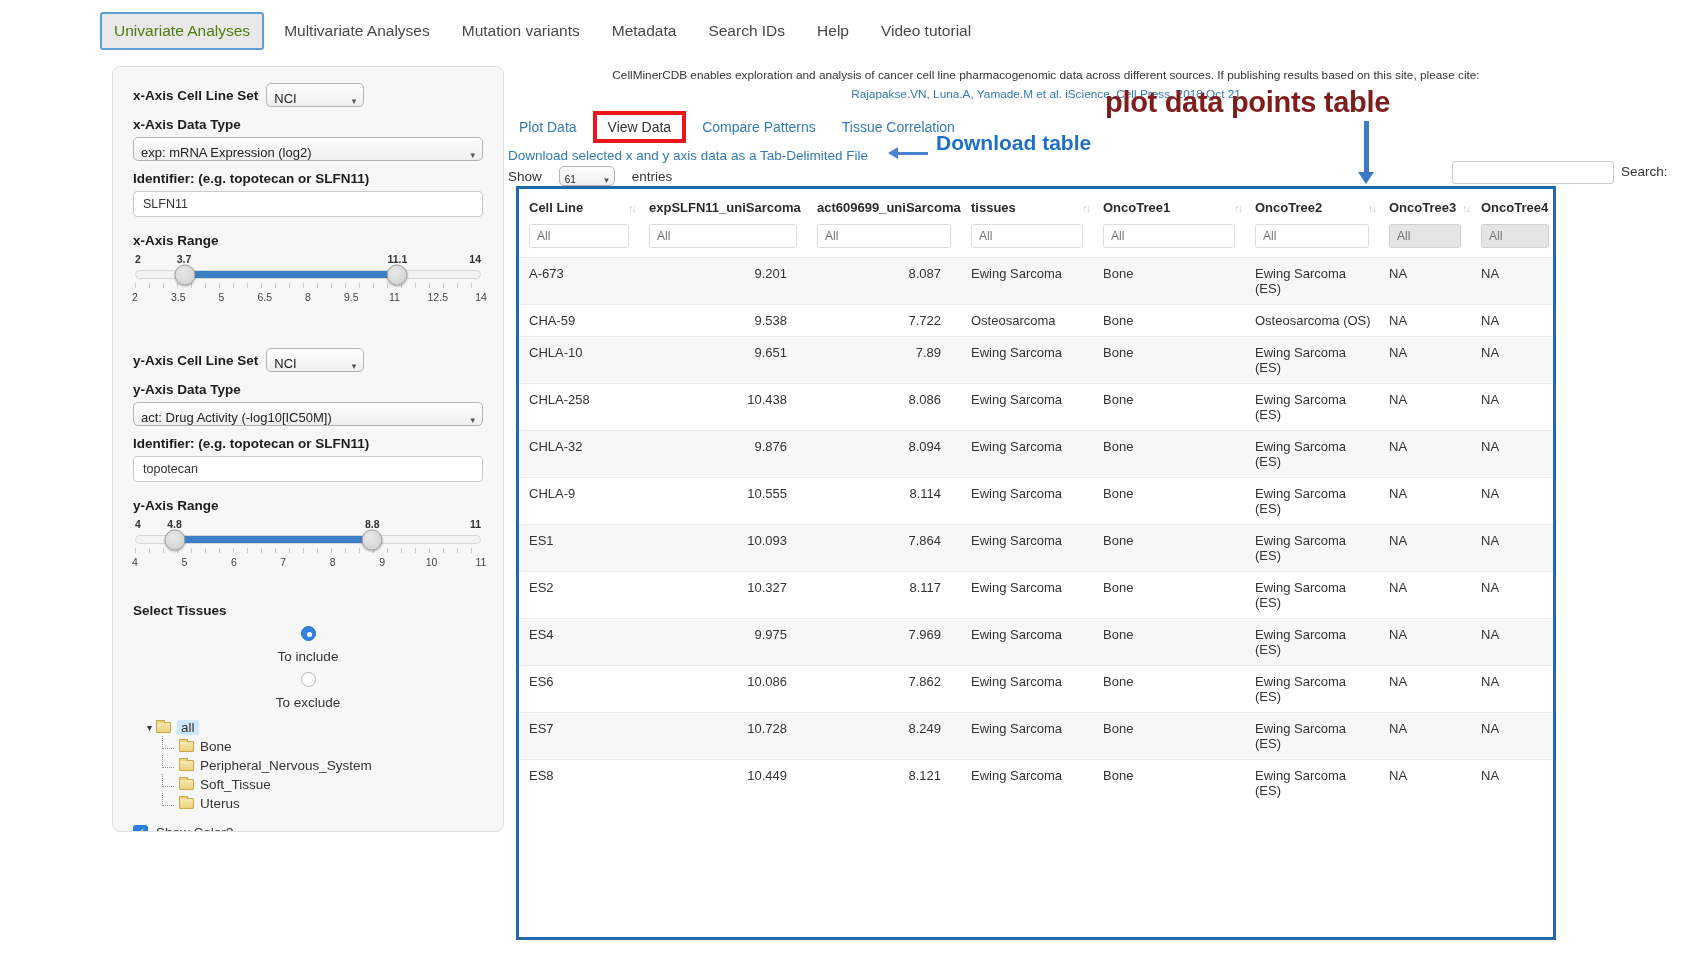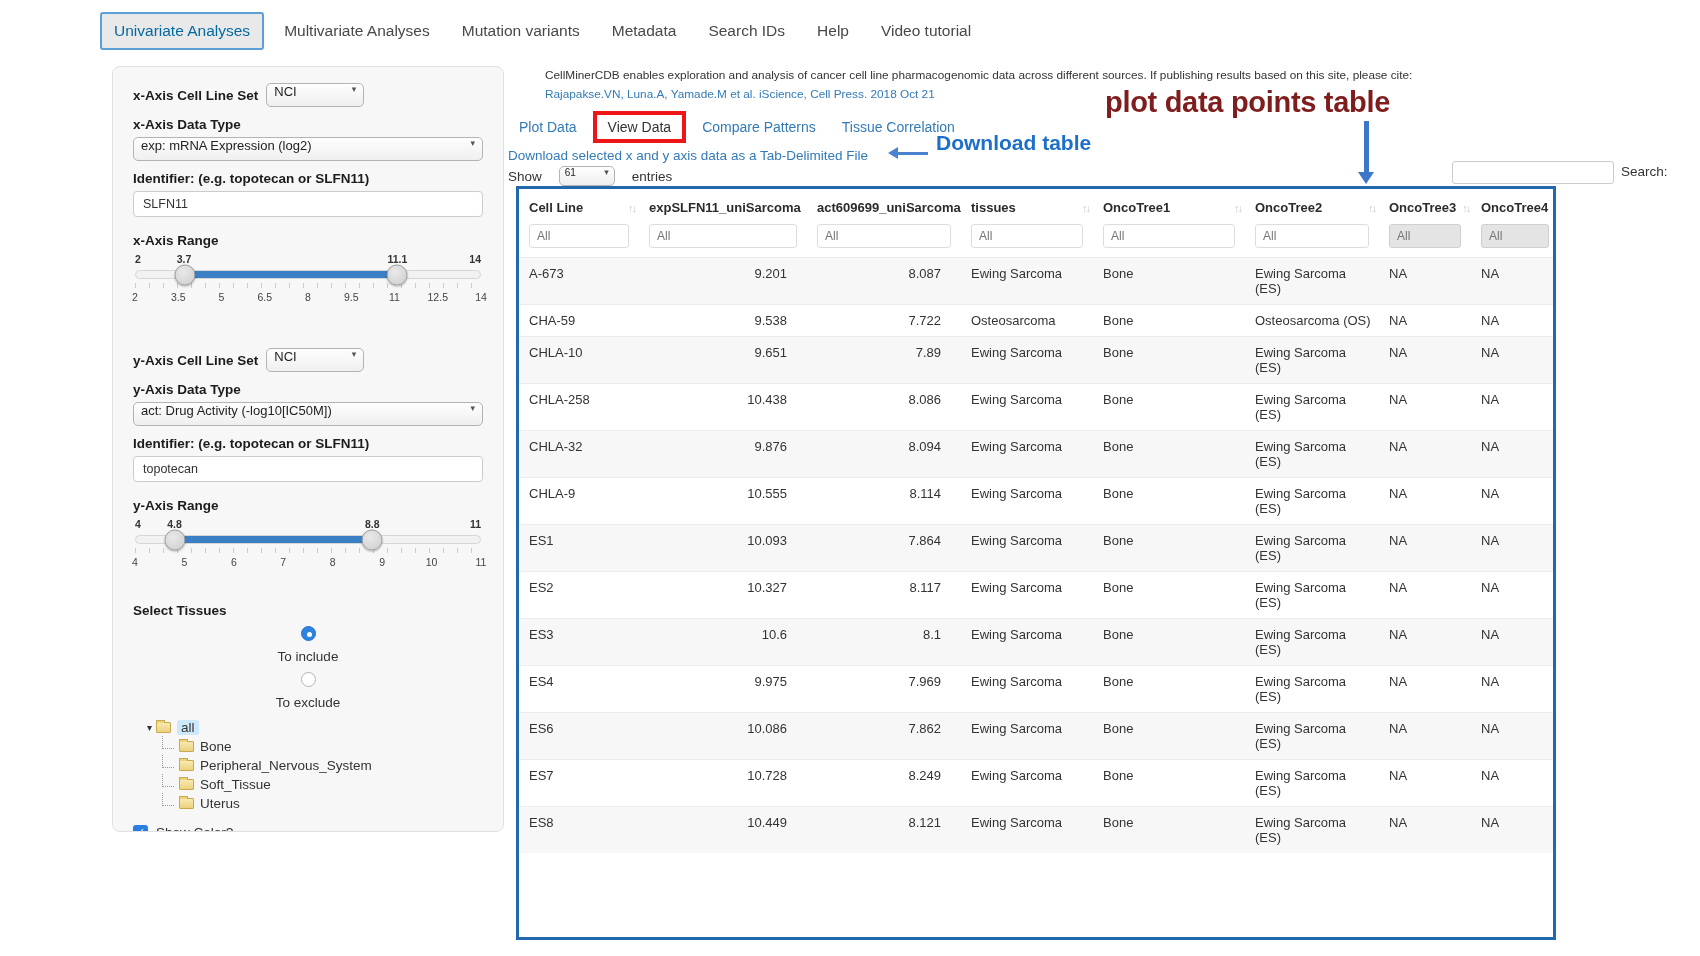--- a/index.html
+++ b/index.html
@@ -7,30 +7,30 @@
   body {
     width:1700px; height:956px; position:relative; background:#fff;
     font-family:"Liberation Sans", sans-serif; color:#333; overflow:hidden;
   }
   .page { position:absolute; inset:0; }
 
   
   .topnav { position:absolute; left:100px; top:12px; display:flex; align-items:center; gap:8px;
             font-size:15.5px; color:#484848; }
   .navtab { padding:8px 12px; white-space:nowrap; cursor:pointer; }
-  .navtab.active { background:#e9e9e9; border:2px solid #5c9fd6; border-radius:3px; color:#0369a1; }
+  .navtab.active { background:#e9e9e9; border:2px solid #5c9fd6; border-radius:3px; color:#4d7c0f; }
 
   
   .sidebar { position:absolute; left:112px; top:66px; width:392px; height:766px;
              background:#f7f7f7; border:1px solid #e0e0e0; border-radius:8px;
              padding:16px 20px; font-size:13.5px; color:#222; overflow:hidden; }
   .lbl { font-weight:bold; display:block; margin:10px 0 5px; font-size:13.5px; color:#1c1c1c; }
   .inline-row { display:flex; align-items:center; gap:8px; margin-bottom:2px; }
   .inline-row .lbl { margin:0; }
-  .fselect { display:flex; align-items:flex-start; justify-content:space-between;
+  .fselect { display:flex; align-items:flex-end; justify-content:space-between;
              border:1px solid #b3b3b3; border-radius:5px; background:linear-gradient(#fefefe,#efefef);
              height:24px; padding:0 7px; font-size:13px; color:#222; cursor:pointer; }
   .fselect.small { width:98px; }
   .fselect.full { width:100%; margin:2px 0 2px; }
   .chev { font-size:9px; color:#555; margin-left:6px; }
   input.txt { width:100%; height:26px; border:1px solid #ccc; border-radius:4px; padding:0 9px;
               font-size:12.5px; color:#333; background:#fff; font-family:inherit; }
 
   
   .slider { position:relative; margin:2px 2px 0 2px; }
@@ -69,21 +69,21 @@
   .conn { width:12px; height:13px; border-left:1px dotted #9a9a9a; border-bottom:1px dotted #9a9a9a;
           margin:-9px 5px 0 1px; flex:none; }
   .folder { width:15px; height:11px; background:linear-gradient(#f7e9b0,#ecd27e);
             border:1px solid #c9a94e; border-radius:1px; position:relative; margin-right:6px; flex:none; }
   .folder::before { content:""; position:absolute; top:-3px; left:-1px; width:7px; height:2px;
                     background:#ecd27e; border:1px solid #c9a94e; border-bottom:none; }
   .nlabel { white-space:nowrap; }
   .nlabel.sel { background:#cde8fb; padding:0 4px; border-radius:2px; }
 
   
-  .citation { position:absolute; left:505px; top:68px; width:1042px; 
+  .citation { position:absolute; left:505px; top:68px; width:1042px; text-align:center;
               font-size:11.8px; color:#333;padding-left:40px; }
   .citation .line2 { color:#337ab7; margin-top:5px; }
   .subtabs { position:absolute; left:506px; top:111px; display:flex; align-items:center; font-size:14px; }
   .subtab { color:#337ab7; padding:6px 13px; cursor:pointer; white-space:nowrap; }
   .subtab.current { color:#333; }
   .redbox { border:4px solid #ee1519; padding:2px 9px; margin:0 3px; }
   .redbox .subtab { padding:2px 2px; }
   .dl-link { position:absolute; left:508px; top:148px; font-size:13.5px; color:#337ab7; cursor:pointer; }
   .show-row { position:absolute; left:508px; top:166px; display:flex; align-items:center; gap:17px;
               font-size:13.5px; color:#333; }
@@ -466,30 +466,20 @@
           <td class="nw">ES2</td>
           <td class="num">10.327</td>
           <td class="num">8.117</td>
           <td class="nw">Ewing Sarcoma</td>
           <td class="nw">Bone</td>
           <td>Ewing Sarcoma (ES)</td>
           <td class="nw">NA</td>
           <td class="nw">NA</td>
         </tr>
           <tr>
-          <td class="nw">ES3</td>
-          <td class="num">10.6</td>
-          <td class="num">8.1</td>
-          <td class="nw">Ewing Sarcoma</td>
-          <td class="nw">Bone</td>
-          <td>Ewing Sarcoma (ES)</td>
-          <td class="nw">NA</td>
-          <td class="nw">NA</td>
-        </tr>
-          <tr>
           <td class="nw">ES4</td>
           <td class="num">9.975</td>
           <td class="num">7.969</td>
           <td class="nw">Ewing Sarcoma</td>
           <td class="nw">Bone</td>
           <td>Ewing Sarcoma (ES)</td>
           <td class="nw">NA</td>
           <td class="nw">NA</td>
         </tr>
           <tr>

